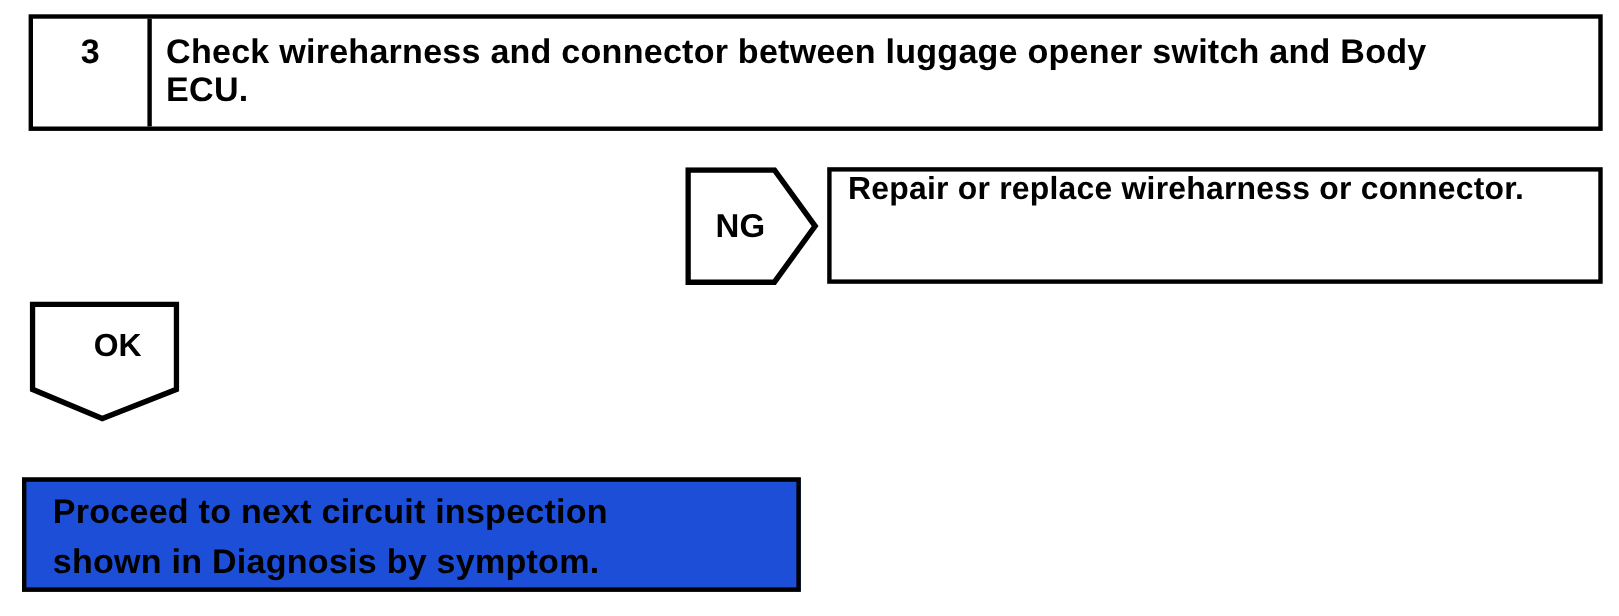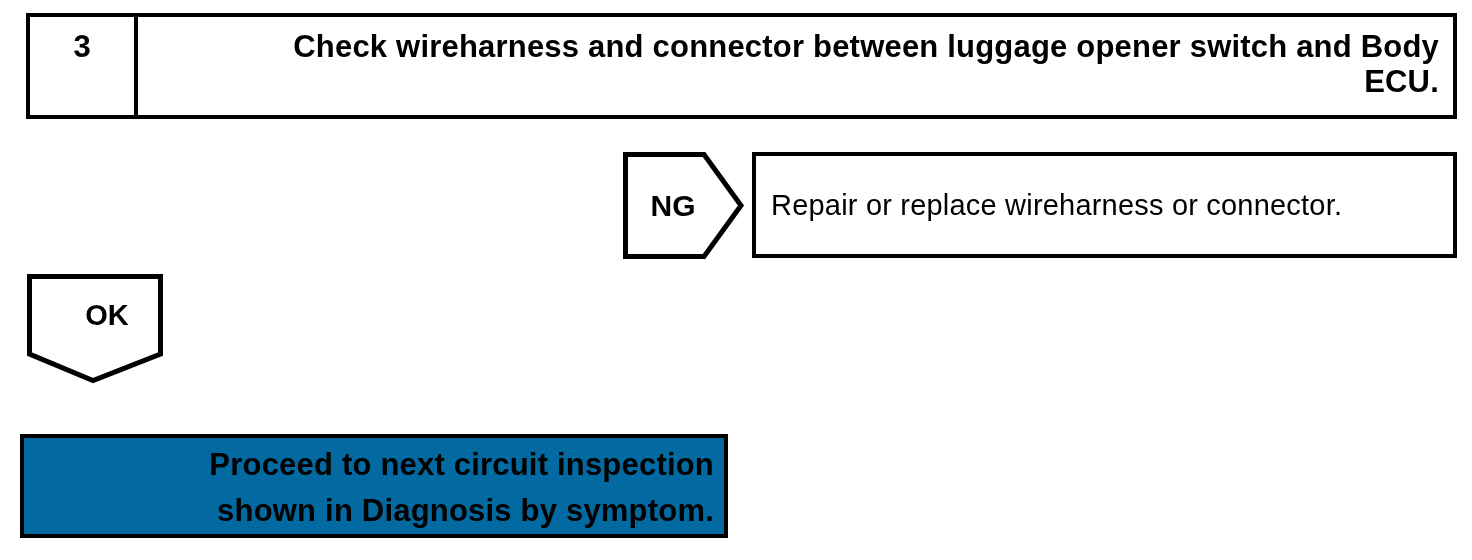--- a/index.html
+++ b/index.html
@@ -10,21 +10,21 @@
     font-family: "Liberation Sans", "DejaVu Sans", sans-serif;
     overflow: hidden;
   }
   .canvas {
     position: relative;
     width: 1472px;
     height: 560px;
     background: #ffffff;
     color: #000000;
   }
-  .pre { white-space: pre-line; text-align: right; }
+  .pre { white-space: pre-line; }
 
   
   .step-box {
     position: absolute;
     left: 26px; top: 13px;
     width: 1431px; height: 106px;
     border: 4px solid #000;
     background: #fff;
     display: flex;
     align-items: stretch;
@@ -67,24 +67,23 @@
   }
 
   
   .ng-action-box {
     position: absolute;
     left: 752px; top: 152px;
     width: 705px; height: 106px;
     border: 4px solid #000;
     background: #fff;
     display: flex;
-    align-items: center;
     padding-left: 15px;
     font-size: 29px;
-    font-weight: normal;
+    font-weight: bold;
     letter-spacing: 0.2px;
   }
 
   
   .ok-shape {
     position: absolute;
     left: 27px; top: 274px;
     width: 136px; height: 110px;
   }
   .ok-shape svg { position: absolute; left: 0; top: 0; }
@@ -98,21 +97,21 @@
     font-size: 29px;
     font-weight: bold;
   }
 
   
   .ok-action-box {
     position: absolute;
     left: 20px; top: 434px;
     width: 708px; height: 104px;
     border: 4px solid #000;
-    background: #0369a1;
+    background: #1d4ed8;
     padding: 4px 10px 0 24px;
     font-size: 31px;
     font-weight: bold;
     line-height: 46px;
     letter-spacing: 0.2px;
   }
 </style>
 </head>
 <body>
 

